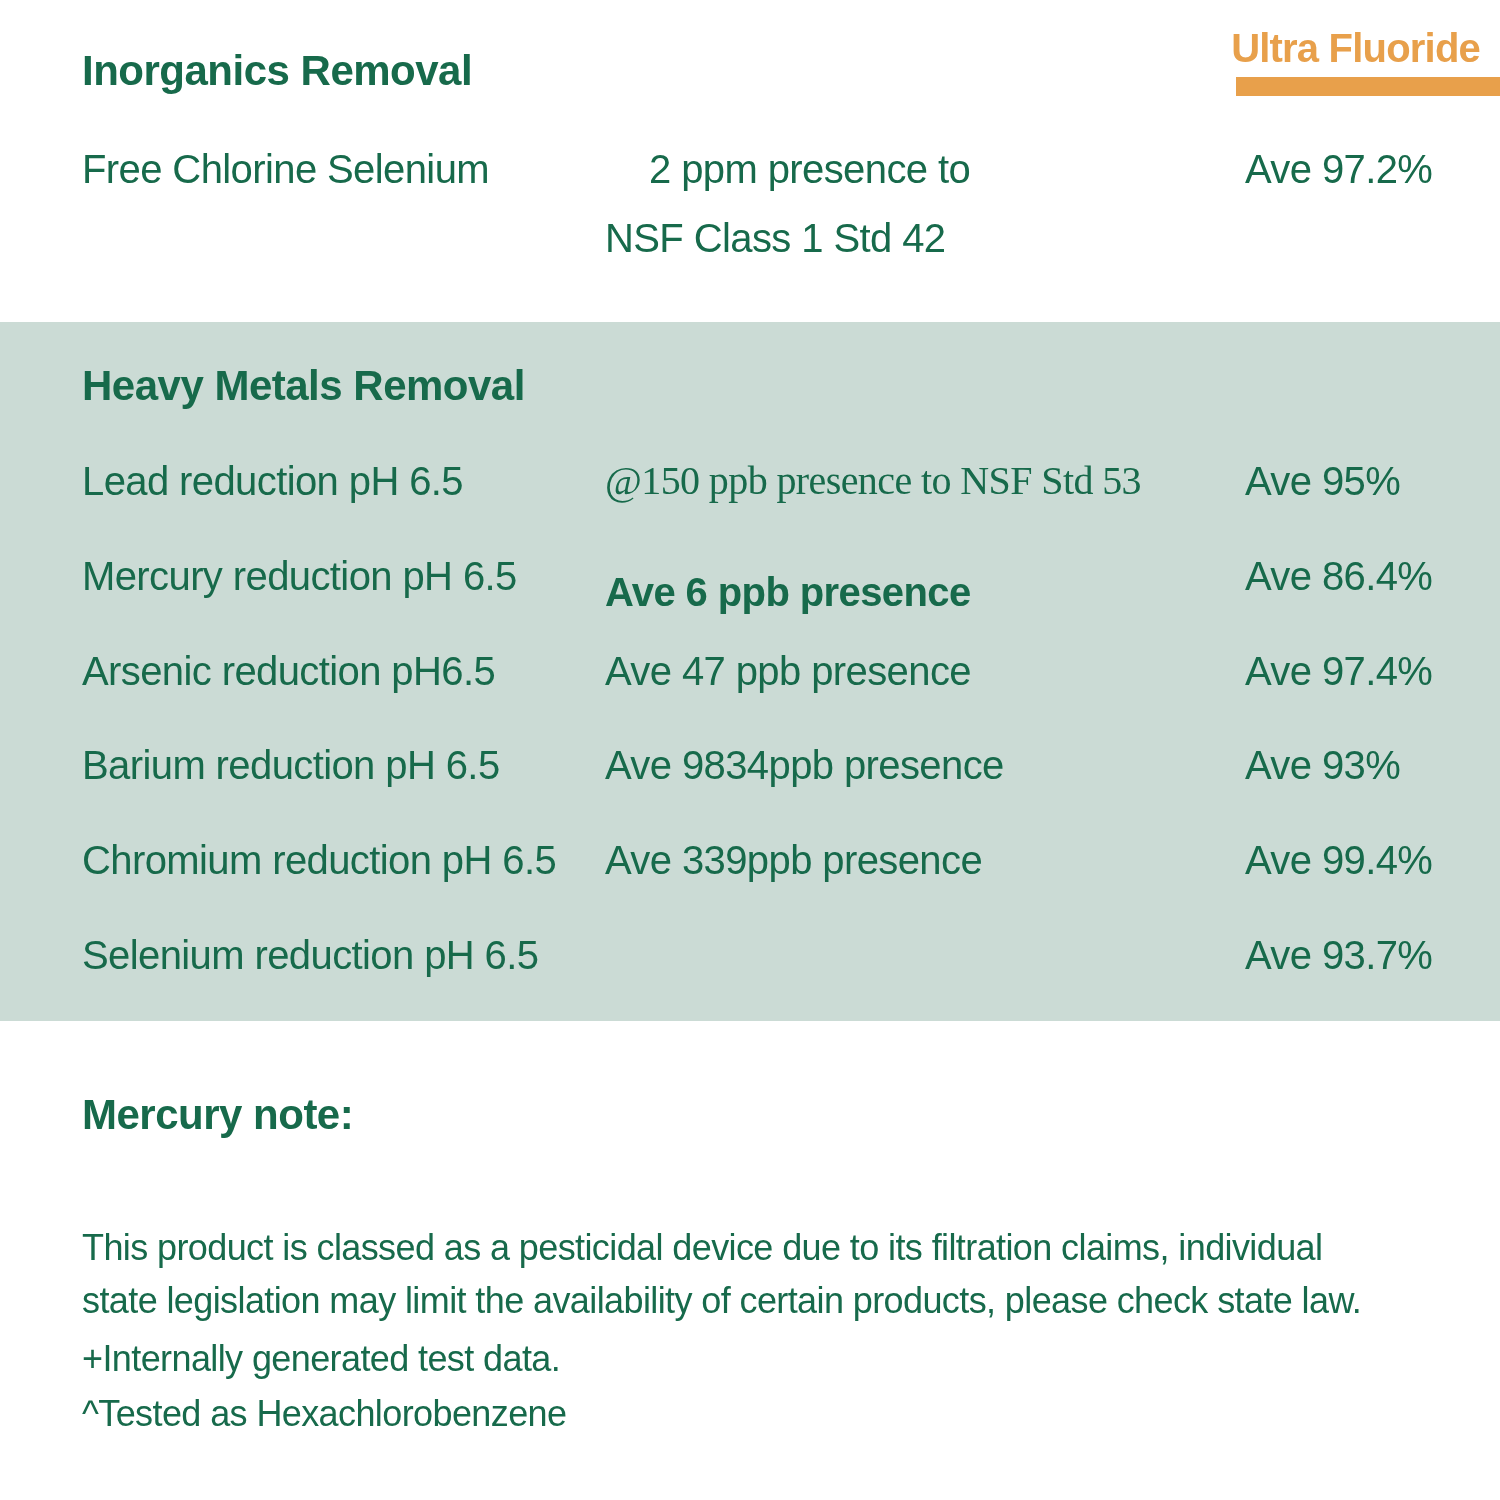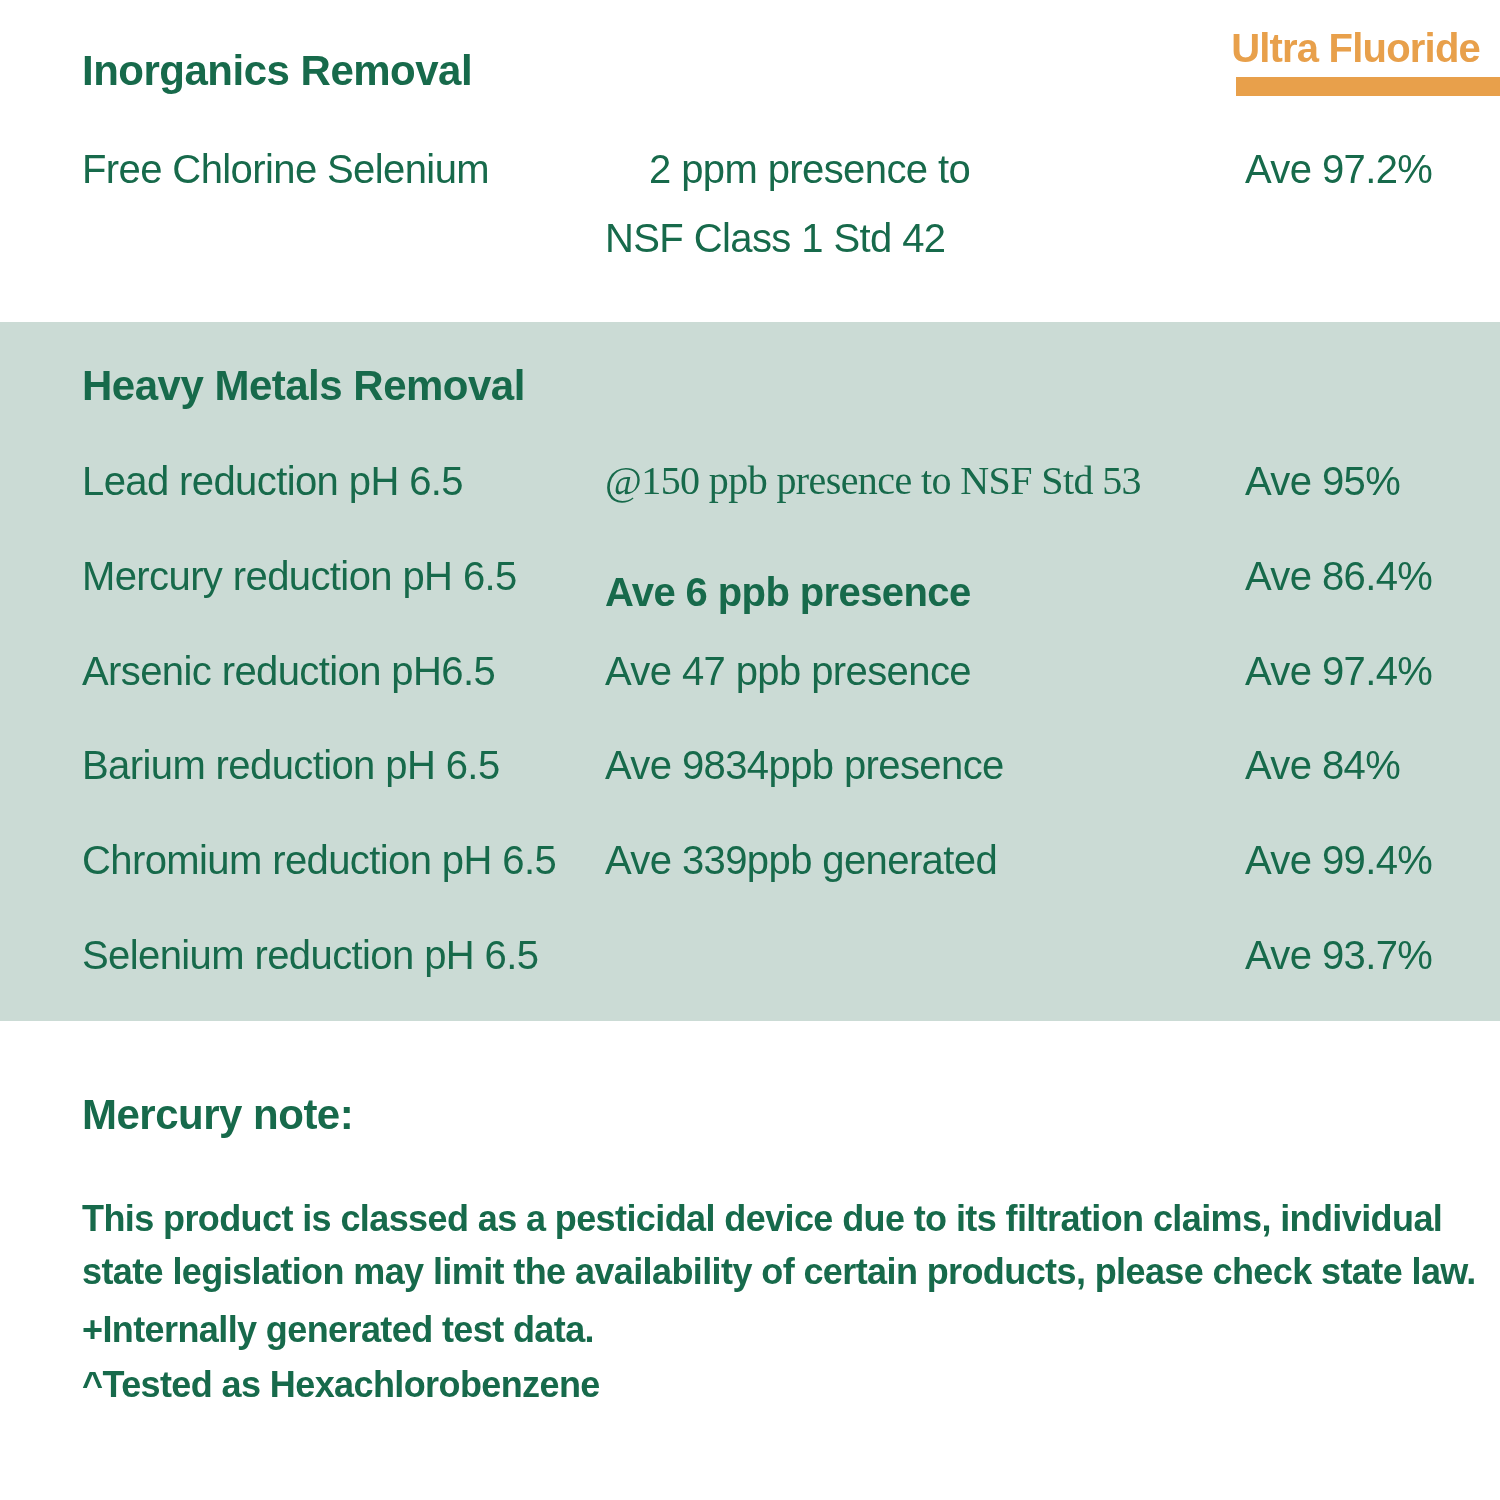--- a/index.html
+++ b/index.html
@@ -37,23 +37,24 @@
     letter-spacing:-0.8px;white-space:nowrap;
     color:var(--orange,#E8A04B);
   }
   .badge-bar{
     position:absolute;left:1236px;top:77px;
     width:264px;height:19px;
     background:var(--orange,#E8A04B);
   }
   .note-line{
     position:absolute;left:82px;
-    font-size:36px;font-weight:700;line-height:1;
+    font-size:36px;font-weight:400;line-height:1;
     letter-spacing:-0.6px;white-space:nowrap;
     color:var(--green,#176A4B);
+    margin-top:29px;
   }
 </style>
 </head>
 <body>
 
 <div id="canvas">
 
   <div class="band" style="top:322px;height:699px;"></div>
 
   <div class="badge-label">Ultra Fluoride</div>
@@ -84,26 +85,26 @@
 
   <div>
     <div class="cell c-label" style="top:651px;">Arsenic reduction pH6.5</div>
     <div class="cell c-cond" style="top:651px;">Ave 47 ppb presence</div>
     <div class="cell c-res" style="top:651px;">Ave 97.4%</div>
   </div>
 
   <div>
     <div class="cell c-label" style="top:745px;">Barium reduction pH 6.5</div>
     <div class="cell c-cond" style="top:745px;">Ave 9834ppb presence</div>
-    <div class="cell c-res" style="top:745px;">Ave 84%</div>
+    <div class="cell c-res" style="top:745px;">Ave 93%</div>
   </div>
 
   <div>
     <div class="cell c-label" style="top:840px;">Chromium reduction pH 6.5</div>
-    <div class="cell c-cond" style="top:840px;">Ave 339ppb generated</div>
+    <div class="cell c-cond" style="top:840px;">Ave 339ppb presence</div>
     <div class="cell c-res" style="top:840px;">Ave 99.4%</div>
   </div>
 
   <div>
     <div class="cell c-label" style="top:935px;">Selenium reduction pH 6.5</div>
     <div class="cell c-cond" style="top:935px;"></div>
     <div class="cell c-res" style="top:935px;">Ave 93.7%</div>
   </div>
 
   <div class="sec-title" style="top:1094px;">Mercury note:</div>

